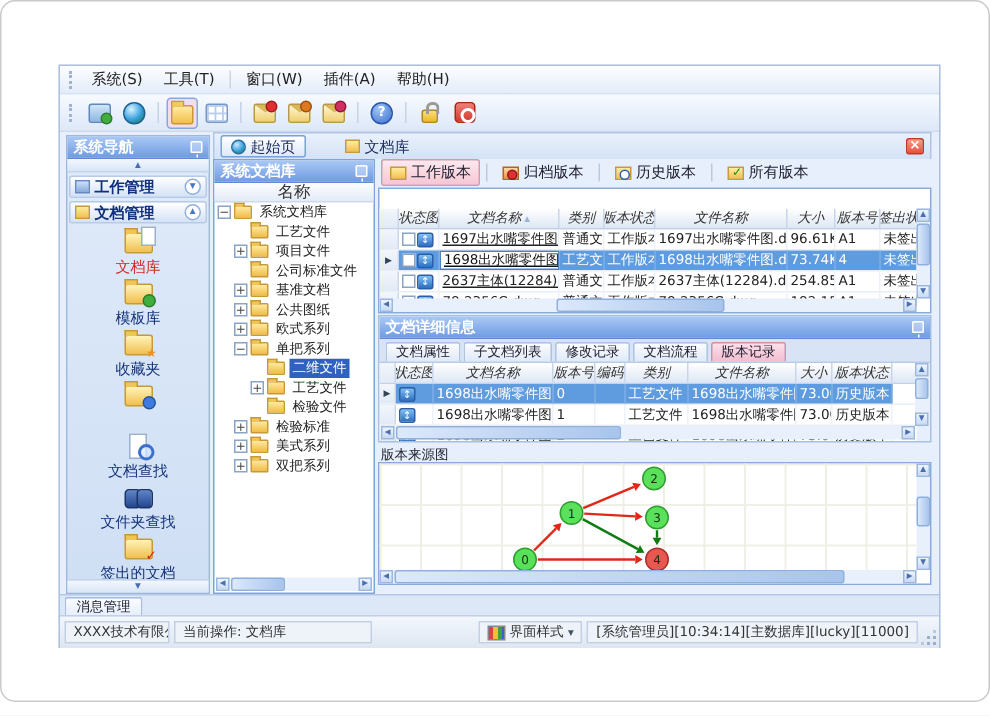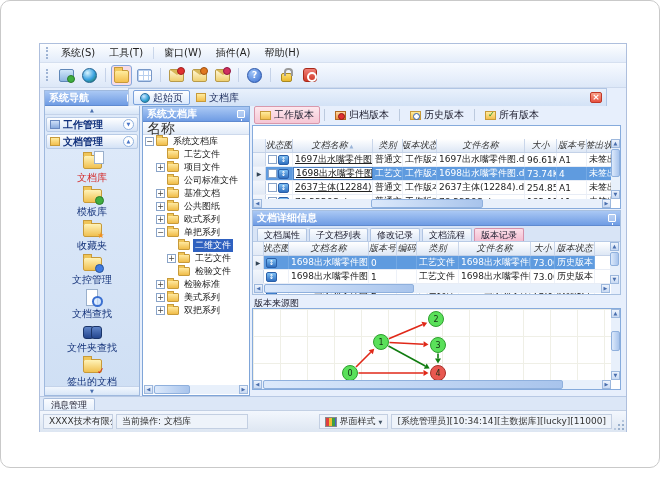--- a/index.html
+++ b/index.html
@@ -59,31 +59,31 @@
   .sb-icon.binoculars-icon::after{content:"";position:absolute;right:0;top:1px;width:9px;height:11px;background:linear-gradient(#5f84c8,#24468e);border:1px solid #1a3468;border-radius:3px;}
   .sb-icon.folder-doc-icon::after{content:"";position:absolute;right:-3px;top:-5px;width:8px;height:11px;background:#fff;border:1px solid #9ab0cc;}
   .sb-icon.folder-template-icon::after{content:"";position:absolute;right:-3px;bottom:-3px;width:7px;height:7px;border-radius:50%;background:#3fae3f;border:1px solid #2c7c2c;}
   .sb-icon.folder-favorites-icon::after{content:"★";position:absolute;right:-4px;bottom:-4px;font-size:8px;color:#f09020;line-height:8px;}
   .sb-icon.folder-control-icon::after{content:"";position:absolute;right:-3px;bottom:-3px;width:7px;height:7px;border-radius:50%;background:#3f7ae0;border:1px solid #27549c;}
   .sb-icon.folder-checkout-icon::after{content:"✓";position:absolute;right:-4px;bottom:-3px;font-size:9px;font-weight:bold;color:#d02020;line-height:8px;}
   .sb-label{font-size:10px;color:#15337a;margin-top:2px;white-space:nowrap;overflow:hidden;}
   .sb-item.selected .sb-label{color:#d42a2a;}
 
   
-  #tabstrip{position:absolute;left:88px;top:44px;width:479px;height:18px;background:linear-gradient(#e9f1fc,#d3e2f6);border:1px solid #b0c5e4;border-bottom:none;display:flex;align-items:center;gap:0;padding:1px 4px;}
+  #tabstrip{position:absolute;left:102px;top:44px;width:479px;height:18px;background:linear-gradient(#e9f1fc,#d3e2f6);border:1px solid #b0c5e4;border-bottom:none;display:flex;align-items:center;gap:20px;padding:1px 4px;}
   .tab{display:flex;align-items:center;gap:3px;padding:1px 6px;font-size:10px;color:#203060;height:15px;border-radius:2px;white-space:nowrap;}
   .tab.highlighted{background:linear-gradient(#ffffff,#dbe9fc);border:1px solid #7aa2dc;}
   .tab-icon{width:10px;height:9px;flex:none;}
   .tab-icon.home-globe-icon{width:10px;height:10px;border-radius:50%;background:radial-gradient(circle at 35% 30%,#cfe8ff,#2f9fd8 60%,#2a8040);border:1px solid #2a6f9f;}
   .tab-icon.folder-tab-icon{background:linear-gradient(#ffec9e,#f3bf4e);border:1px solid #c79a39;}
   .tab-close{margin-left:auto;width:12px;height:11px;background:linear-gradient(#f8a088,#e85040);border:1px solid #c03828;border-radius:2px;color:#fff;font-size:9px;line-height:9px;text-align:center;font-weight:bold;}
 
   
   #treepanel{position:absolute;left:102px;top:62px;width:108px;height:290px;background:#fff;border:1px solid #7fa5d8;}
-  .tree-colheader{height:13px;background:linear-gradient(#fcfdff,#e2ebf8);border-bottom:1px solid #cdd9ec;font-size:14px;color:#333;padding:0 4px;line-height:12px;}
+  .tree-colheader{height:13px;background:linear-gradient(#fcfdff,#e2ebf8);border-bottom:1px solid #cdd9ec;font-size:11px;color:#333;padding:0 4px;line-height:12px;text-align:center;}
   #tree-body{overflow:hidden;}
   .tree-row{height:13px;display:flex;align-items:center;font-size:9px;color:#222;white-space:nowrap;overflow:hidden;}
   .expander{width:9px;height:9px;border:1px solid #8aa4c8;background:#fff;font-size:8px;line-height:7px;text-align:center;color:#444;margin-right:2px;flex:none;}
   .expander.spacer{border:none;background:transparent;}
   .tree-folder{width:12px;height:9px;background:linear-gradient(#ffe9a0,#f0bc48);border:1px solid #c79a39;border-radius:1px;margin-right:3px;flex:none;position:relative;}
   .tree-folder::before{content:"";position:absolute;left:-1px;top:-3px;width:5px;height:2px;background:#f0c558;border:1px solid #c79a39;border-bottom:none;}
   .tree-label{padding:0 2px;}
   .tree-label.sel{background:#2f61c0;color:#fff;}
 
   
@@ -223,21 +223,20 @@
           <div class="sb-item">
             <span class="sb-icon folder-template-icon"></span>
             <div class="sb-label">模板库</div>
           </div>
           <div class="sb-item">
             <span class="sb-icon folder-favorites-icon"></span>
             <div class="sb-label">收藏夹</div>
           </div>
           <div class="sb-item">
             <span class="sb-icon folder-control-icon"></span>
-            <div class="sb-label">文控管理</div>
           </div>
           <div class="sb-item">
             <span class="sb-icon doc-search-icon"></span>
             <div class="sb-label">文档查找</div>
           </div>
           <div class="sb-item">
             <span class="sb-icon binoculars-icon"></span>
             <div class="sb-label">文件夹查找</div>
           </div>
           <div class="sb-item">

